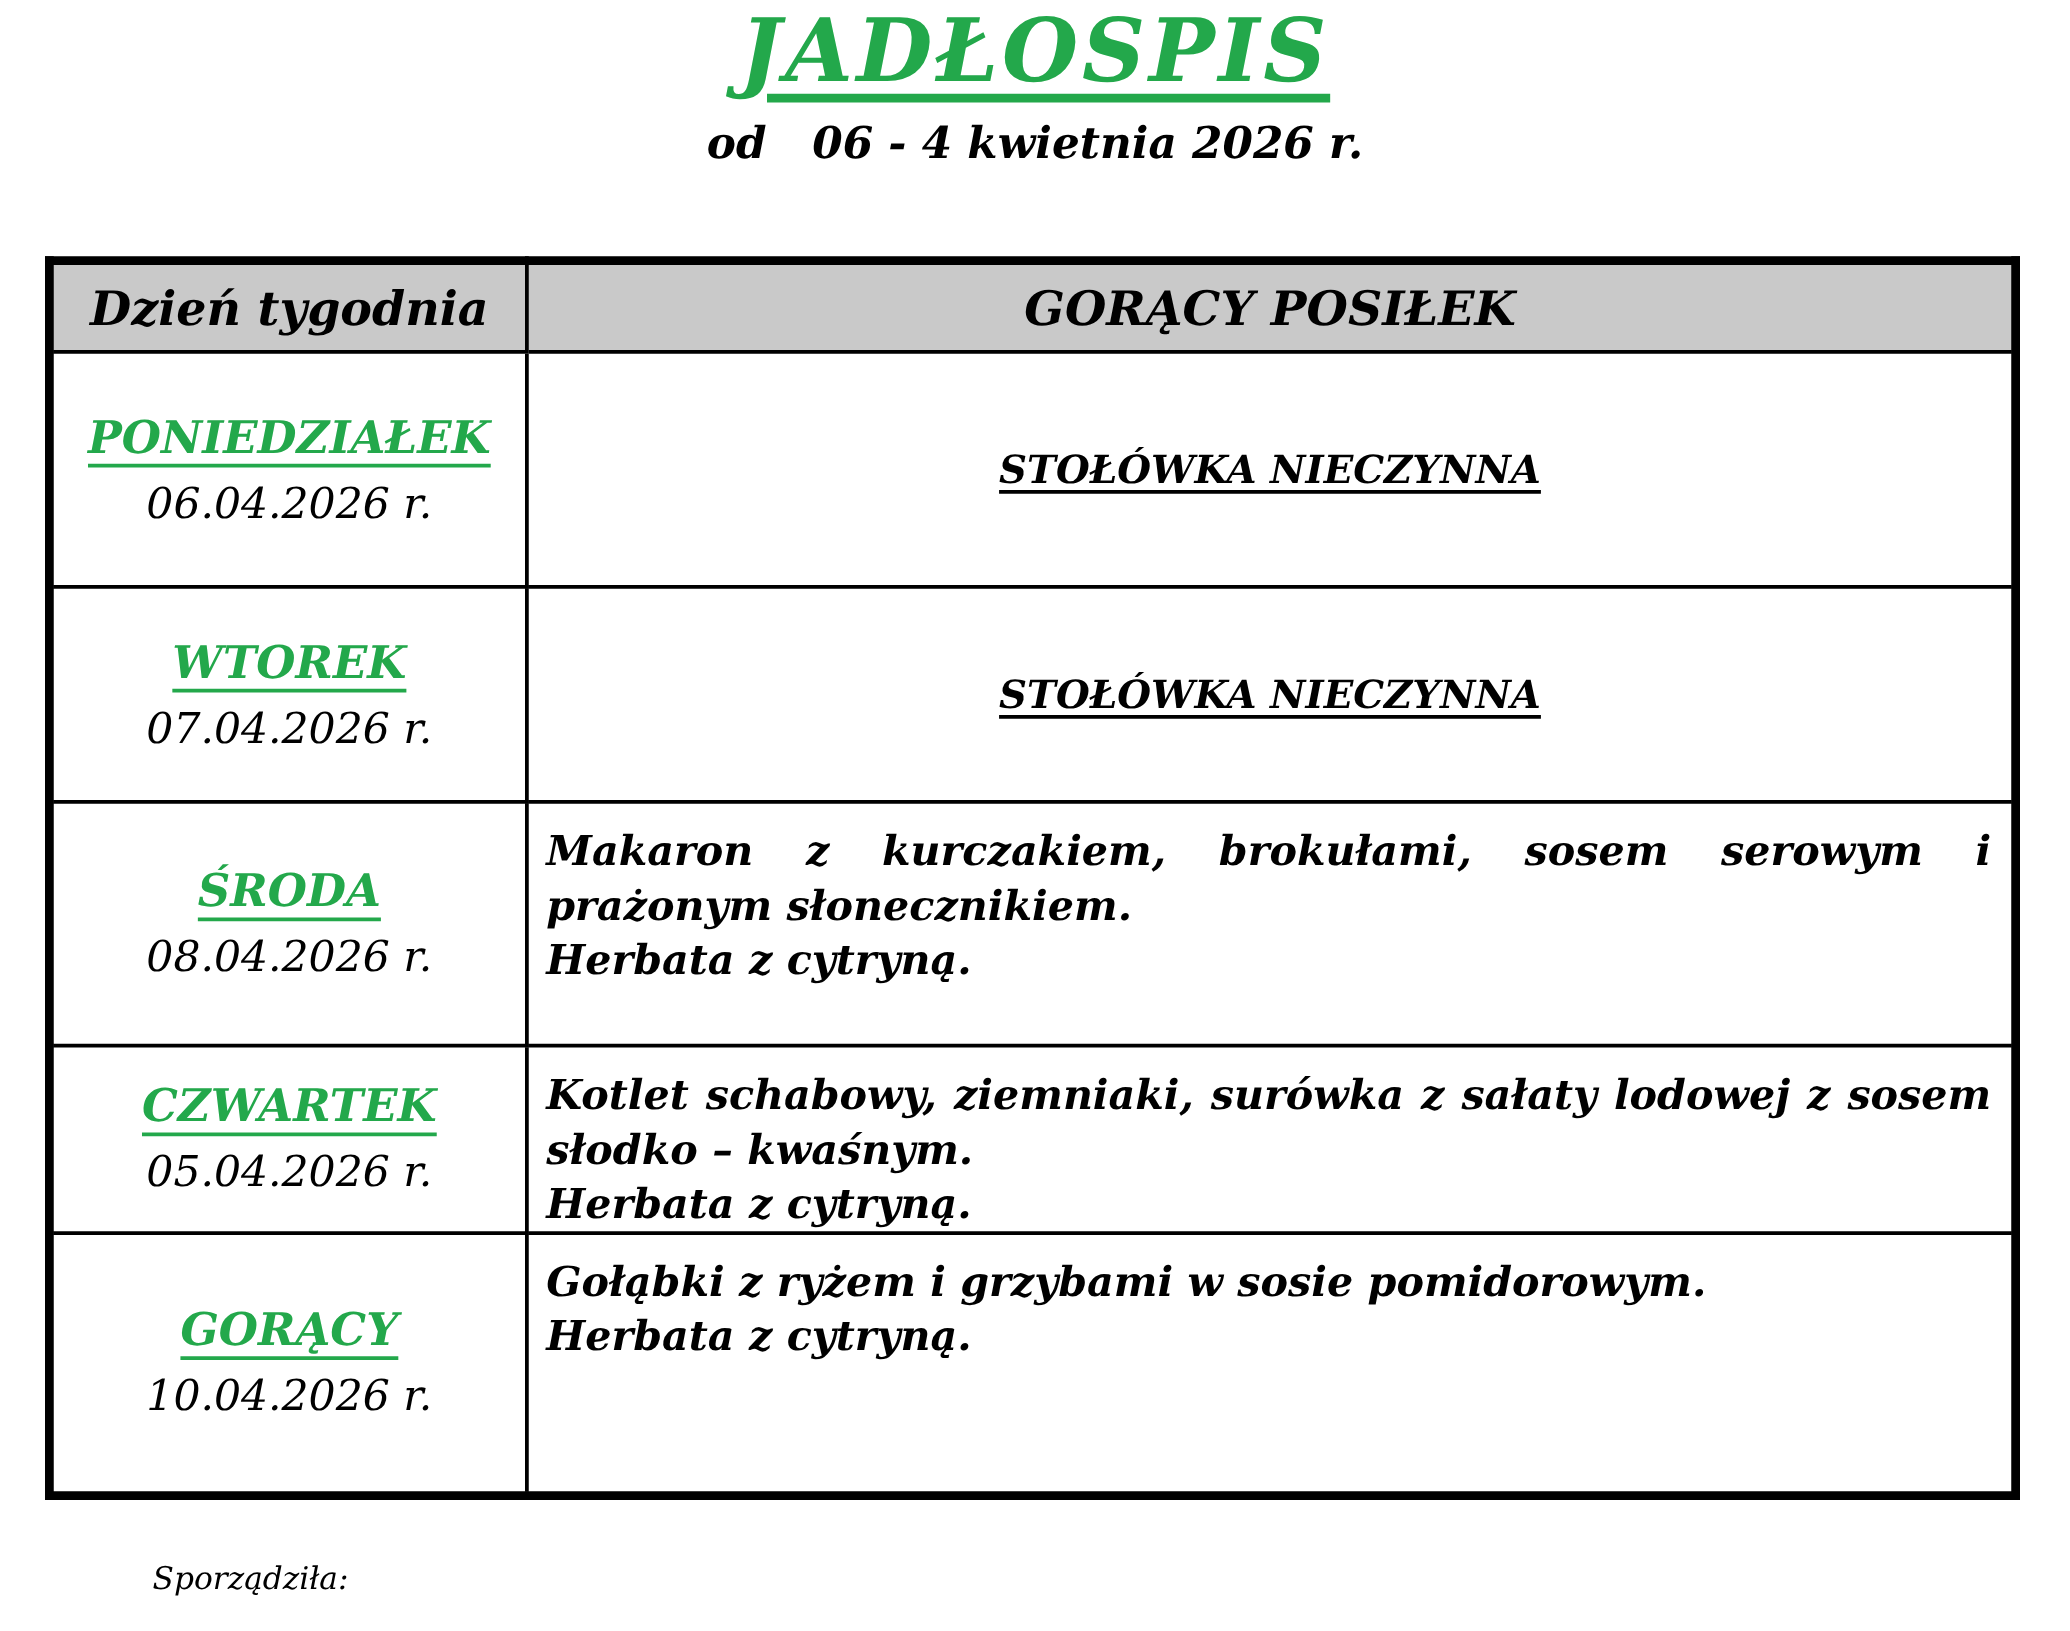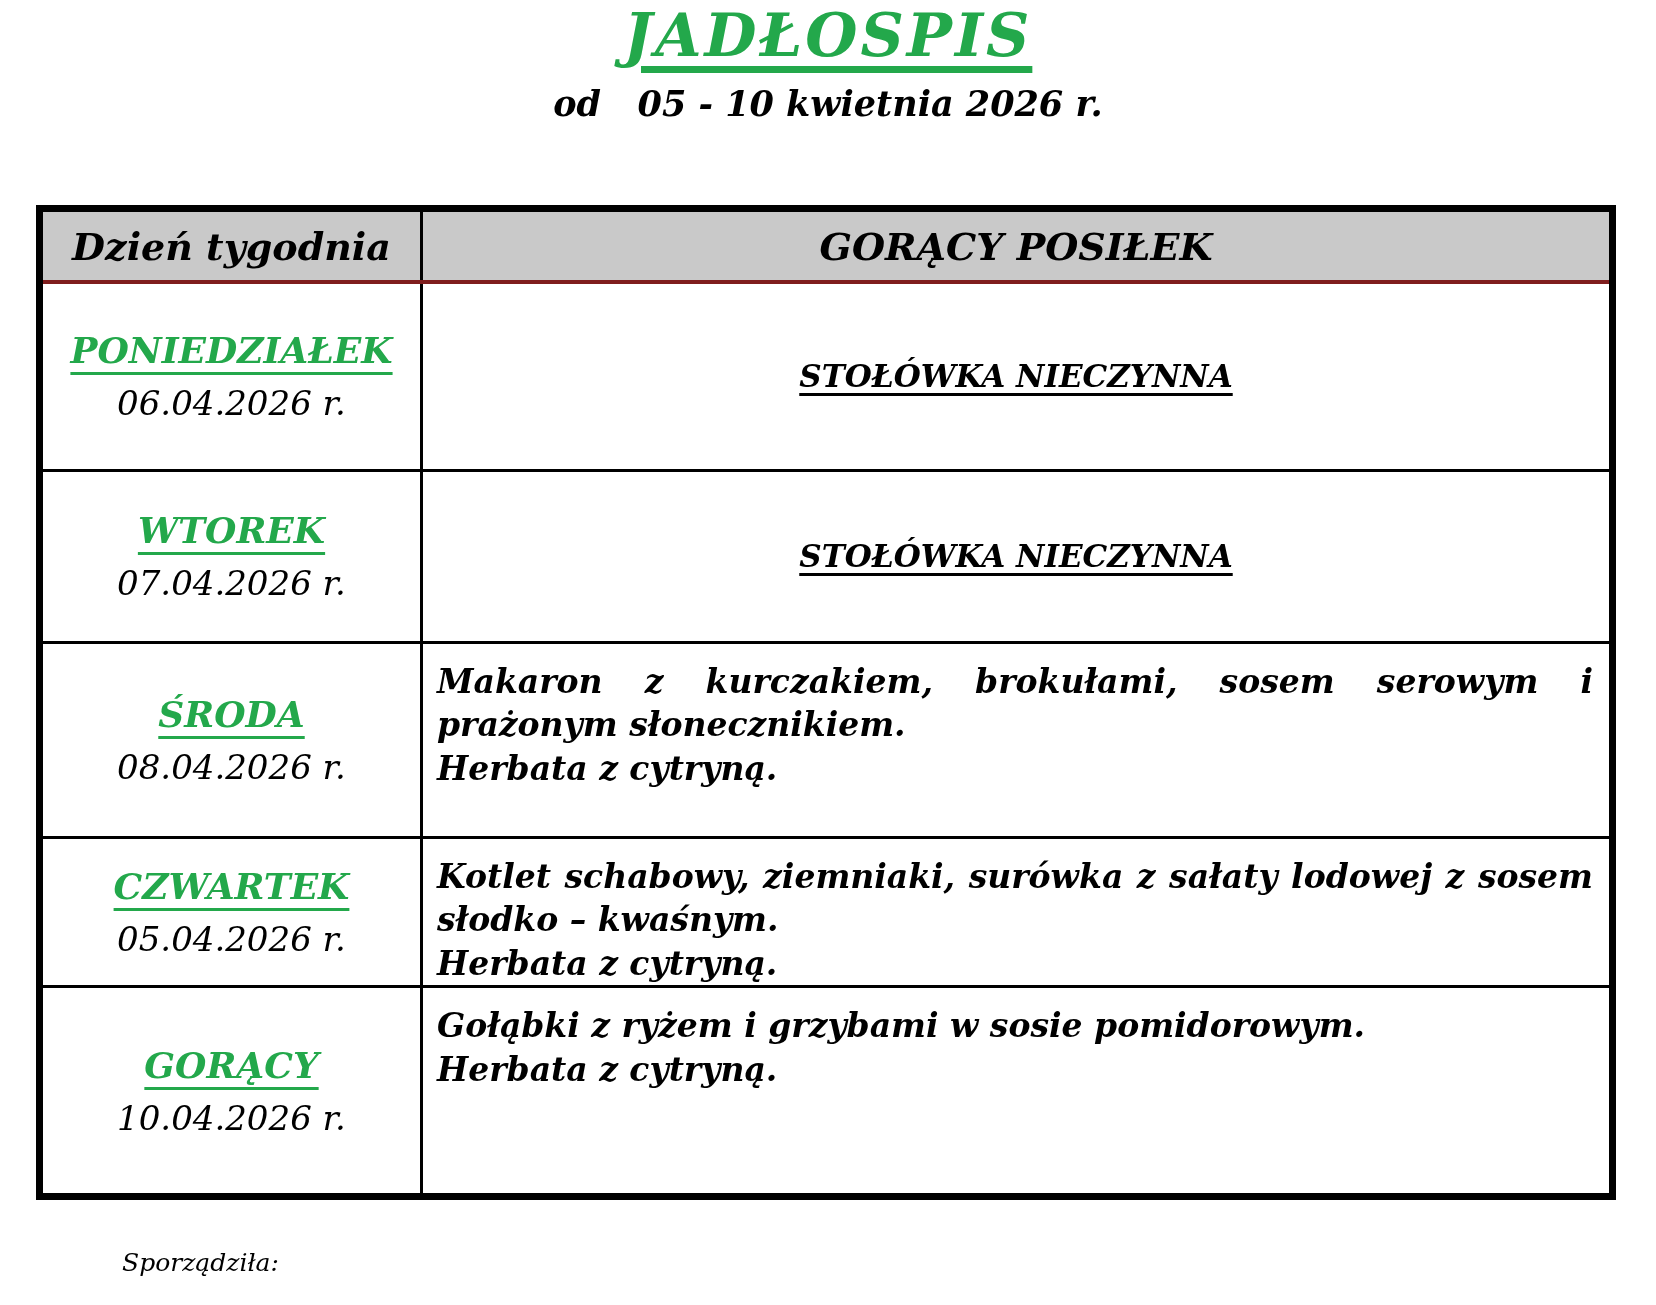--- a/index.html
+++ b/index.html
@@ -13,21 +13,21 @@
     font-family:"DejaVu Serif", serif;color:var(--ink);
     overflow:hidden;position:relative;
   }
   .page{position:relative;width:1656px;height:1305px;}
 
   
   .doc-header{text-align:center;padding-top:4px;}
   .doc-title{
     margin:0;display:inline-block;
     color:var(--green);
-    font-size:60px;line-height:1.05;
+    font-size:70px;line-height:1.05;
     font-weight:bold;font-style:italic;
     letter-spacing:3px;
     text-decoration:underline;
     text-decoration-thickness:7px;
     text-underline-offset:10px;
   }
   .doc-subtitle{
     margin-top:16px;
     font-size:35px;font-weight:bold;font-style:italic;
     white-space:pre;
@@ -39,21 +39,21 @@
     width:1580px;
     border-collapse:collapse;table-layout:fixed;
     border:7px solid #000;
   }
   table.menu th, table.menu td{border:3px solid #000;}
   table.menu thead th{
     background:var(--header-bg);
     height:66px;
     font-size:38px;font-weight:bold;font-style:italic;
     text-align:center;vertical-align:middle;
-    border-bottom:4px solid #7f1d1d;
+    border-bottom:2px solid #7f1d1d;
   }
   col.col-day{width:382px;}
   tbody tr:nth-child(1){height:188px;}
   tbody tr:nth-child(2){height:172px;}
   tbody tr:nth-child(3){height:195px;}
   tbody tr:nth-child(4){height:143px;}
   tbody tr:nth-child(5){height:210px;}
 
   td.day-cell{text-align:center;vertical-align:middle;padding:0 8px;}
   .day-name{
@@ -89,21 +89,21 @@
     font-size:25px;font-style:italic;
   }
 </style>
 </head>
 <body>
 
 <div class="page">
 
   <div class="doc-header">
     <h1 class="doc-title">JADŁOSPIS</h1>
-    <div class="doc-subtitle">od   05 - 10 kwietnia 2026 r.</div>
+    <div class="doc-subtitle">od   06 - 4 kwietnia 2026 r.</div>
   </div>
 
   <table class="menu">
     <colgroup>
       <col class="col-day">
       <col class="col-meal">
     </colgroup>
     <thead>
       <tr>
         <th>Dzień tygodnia</th>

